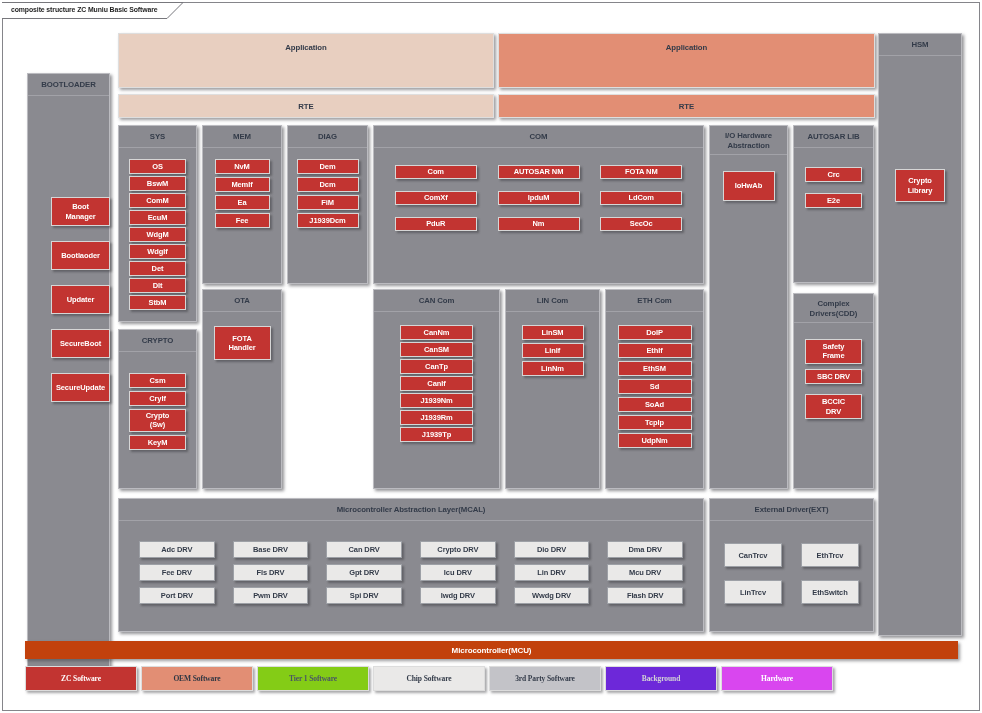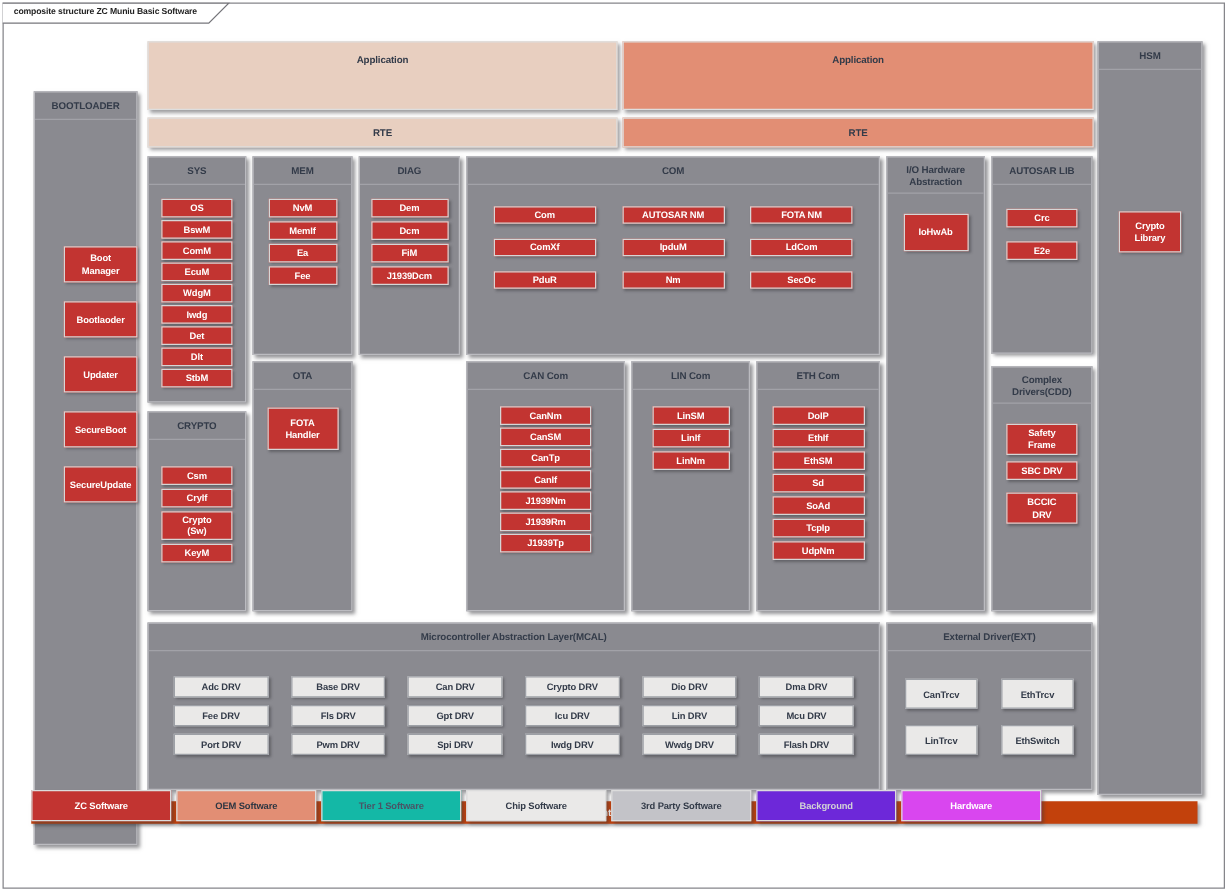--- a/index.html
+++ b/index.html
@@ -73,27 +73,27 @@
   #cdd .mt5 { margin-top: 5px; }
   #mcal .grid { top: 42px; left: 20px; right: 20px; grid-template-columns: repeat(6, 1fr); column-gap: 18px; row-gap: 6px; }
   #mcal .lb { height: 17px; }
   #ext .grid { top: 44px; left: 14px; right: 14px; grid-template-columns: repeat(2, 58px); justify-content: space-between; row-gap: 13px; }
   #ext .lb { height: 24px; }
 
   #mcu { position: absolute; left: 25px; top: 641px; width: 933px; height: 18px; background: #c2410c;
          color: #ffffff; font-weight: bold; font-size: 8px; letter-spacing: -0.1px;
          display: flex; align-items: center; justify-content: center; box-shadow: 2px 2px 3px rgba(60,60,65,.5); }
 
-  .legend { position: absolute; left: 25px; top: 632px; display: flex; gap: 4px; }
+  .legend { position: absolute; left: 25px; top: 666px; display: flex; gap: 4px; font-family: Liberation Serif, serif; }
   .lg { width: 112px; height: 25px; display: flex; align-items: center; justify-content: center;
         font-weight: bold; font-size: 7.5px; letter-spacing: -0.1px; border: 1px solid #dcdcdc;
         box-shadow: 2px 2px 2.5px rgba(60,60,65,.45); }
   .lg1 { background: #c23431; color: #ffffff; }
   .lg2 { background: #e28e74; color: #2e3642; }
-  .lg3 { background: #14b8a6; color: #4a5466; }
+  .lg3 { background: #84cc16; color: #4a5466; }
   .lg4 { background: #eae9e8; color: #333b49; }
   .lg5 { background: #c3c3c8; color: #333b49; }
   .lg6 { background: #6d28d9; color: #d2d2d6; }
   .lg7 { background: #d946ef; color: #ffffff; }
 </style>
 </head>
 <body>
 
 <div class="page">
   <div class="frame"></div>
@@ -126,21 +126,21 @@
   </div>
 
   <div class="col" id="sys">
     <div class="col-h">SYS</div>
     <div class="stack">
       <div class="rb">OS</div>
       <div class="rb">BswM</div>
       <div class="rb">ComM</div>
       <div class="rb">EcuM</div>
       <div class="rb">WdgM</div>
-      <div class="rb">Iwdg</div>
+      <div class="rb">WdgIf</div>
       <div class="rb">Det</div>
       <div class="rb">Dlt</div>
       <div class="rb">StbM</div>
     </div>
   </div>
 
   <div class="col" id="mem">
     <div class="col-h">MEM</div>
     <div class="stack">
       <div class="rb">NvM</div>

